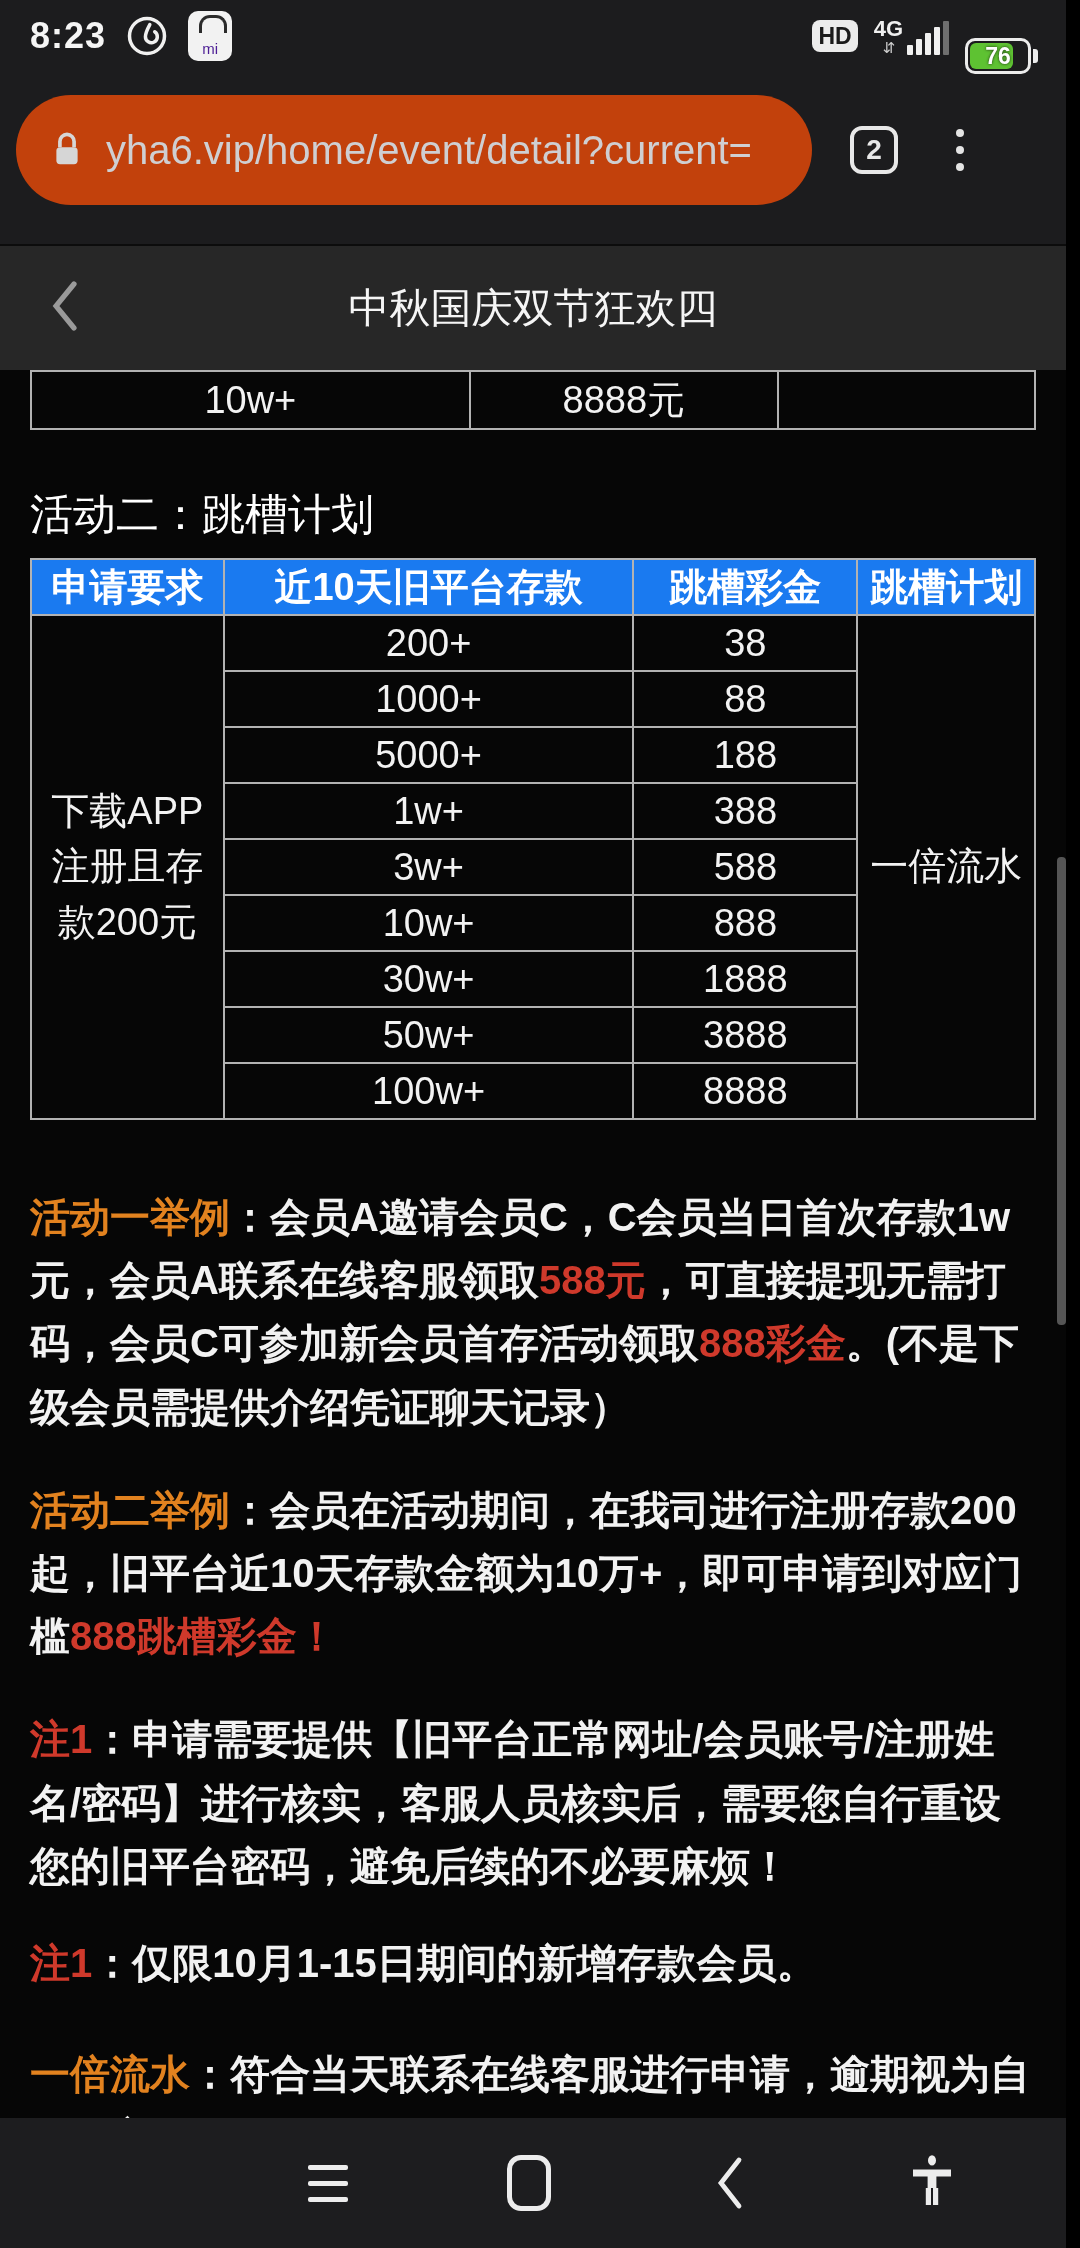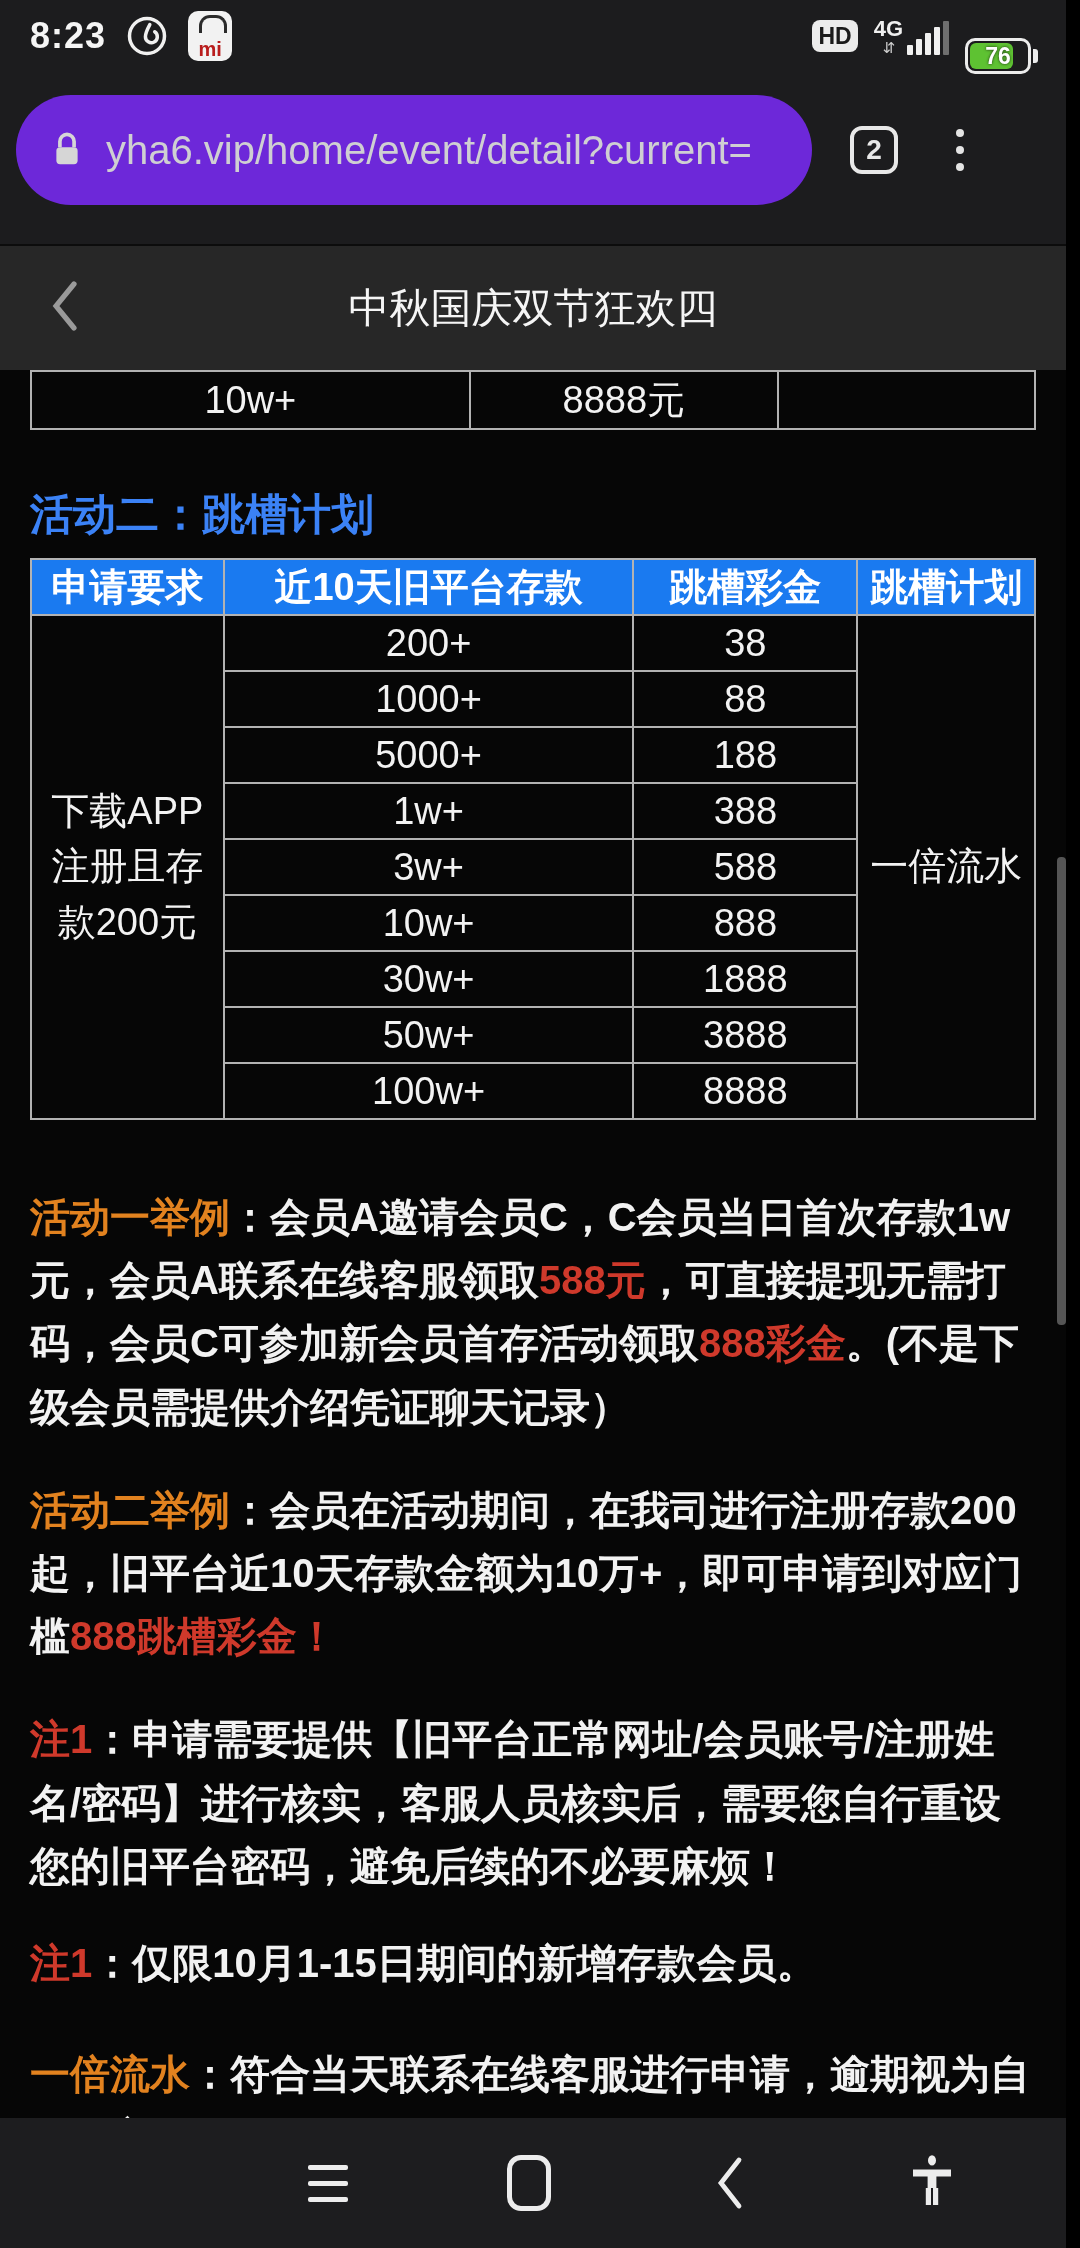--- a/index.html
+++ b/index.html
@@ -12,21 +12,21 @@
   .status-bar { height:66px; background:#1c1c1e; display:flex; align-items:center;
                 justify-content:space-between; padding:6px 28px 0 30px; }
   .sb-left { display:flex; align-items:center; gap:20px; }
   .sb-time { color:#f5f5f5; font-size:36px; font-weight:700; letter-spacing:1px; }
   .netease { width:42px; height:42px; }
   .mi-badge { width:44px; height:50px; background:#f2f2f2; border-radius:10px;
               display:flex; flex-direction:column; align-items:center; justify-content:flex-end;
               padding-bottom:4px; position:relative; }
   .mi-badge::before { content:""; position:absolute; top:4px; left:11px; width:22px; height:15px;
               border:3px solid #2b2b2b; border-bottom:none; border-radius:11px 11px 0 0; }
-  .mi-badge span { color:#b91c1c; font-size:20px; font-weight:700; line-height:16px; }
+  .mi-badge span { color:#4c1d95; font-size:15px; font-weight:400; line-height:16px; }
   .sb-right { display:flex; align-items:center; gap:16px; }
   .hd-badge { background:#ececec; color:#1b1b1b; font-size:23px; font-weight:700;
               border-radius:8px; padding:3px 6px; line-height:26px; }
   .net-group { display:flex; align-items:flex-end; gap:4px; }
   .net-left { display:flex; flex-direction:column; align-items:center; line-height:1; }
   .net-type { color:#f0f0f0; font-size:22px; font-weight:700; }
   .net-arrows { color:#cfcfcf; font-size:15px; letter-spacing:-1px; }
   .bars { display:flex; align-items:flex-end; gap:3px; height:34px; }
   .bars i { width:6px; background:#f0f0f0; border-radius:1px; display:block; }
   .bars i:nth-child(1){height:10px}.bars i:nth-child(2){height:16px}
@@ -37,21 +37,21 @@
                padding:2px; position:relative; }
   .batt-fill { height:100%; border-radius:6px; width:76%; }
   .batt-num { position:absolute; inset:0; display:flex; align-items:center; justify-content:center;
               color:#fff; font-size:23px; font-weight:700;
               text-shadow:0 0 3px rgba(0,0,0,.8); }
   .batt-tip { width:5px; height:14px; background:#ececec; border-radius:0 3px 3px 0; margin-left:2px; }
 
   
   .chrome { height:178px; background:#1c1c1e; display:flex; align-items:center;
             padding:0 96px 10px 16px; }
-  .omnibox { flex:1; height:110px; background:#6d28d9; border-radius:55px;
+  .omnibox { flex:1; height:110px; background:#c2410c; border-radius:55px;
              display:flex; align-items:center; padding:0 34px; gap:22px; overflow:hidden; }
   .lock { flex:none; }
   .url { color:#cfcfd2; font-size:40px; white-space:nowrap; overflow:hidden; }
   .tab-switcher { width:48px; height:48px; border:4px solid #e8e8e8; border-radius:12px;
                   margin-left:38px; display:flex; align-items:center; justify-content:center; }
   .tab-switcher span { color:#e8e8e8; font-size:28px; font-weight:700; }
   .menu-dots { margin-left:52px; display:flex; flex-direction:column; gap:9px; padding:6px; }
   .menu-dots i { width:8px; height:8px; border-radius:50%; background:#e4e4e4; display:block; }
 
   
@@ -61,21 +61,21 @@
   .page-title { color:#f5f5f5; font-size:41px; font-weight:500; }
 
   
   .content { height:1748px; background:#060606; padding:0 30px; overflow:hidden; position:relative; }
   table { border-collapse:collapse; width:100%; table-layout:fixed; }
   td,th { border:2px solid #b2b2b2; text-align:center; color:#f2f2f2; font-size:38px;margin-top:44px; }
   .t-partial td { height:58px; }
   .t-partial col:nth-child(1){width:43.7%}
   .t-partial col:nth-child(2){width:30.7%}
   .t-partial col:nth-child(3){width:25.6%}
-  .sec-heading { color:#3b82f6; font-size:43px; font-weight:700; margin:56px 0 14px; }
+  .sec-heading { color:#ffffff; font-size:43px; font-weight:400; margin:56px 0 14px; }
   .t-main col:nth-child(1){width:19.2%}
   .t-main col:nth-child(2){width:40.8%}
   .t-main col:nth-child(3){width:22.3%}
   .t-main col:nth-child(4){width:17.7%}
   .t-main th { background:#1a7af0; color:#fff; font-weight:700; height:56px; }
   .t-main td { height:56px; font-weight:400; }
   .t-main td.merge { line-height:1.45; padding:0 6px; }
   .content p { font-size:40px; line-height:1.58; font-weight:600; margin:0 0 40px; color:#f2f2f2; }
   .p-first { margin-top:66px !important; }
   .p-note1 { margin-bottom:34px !important; }

